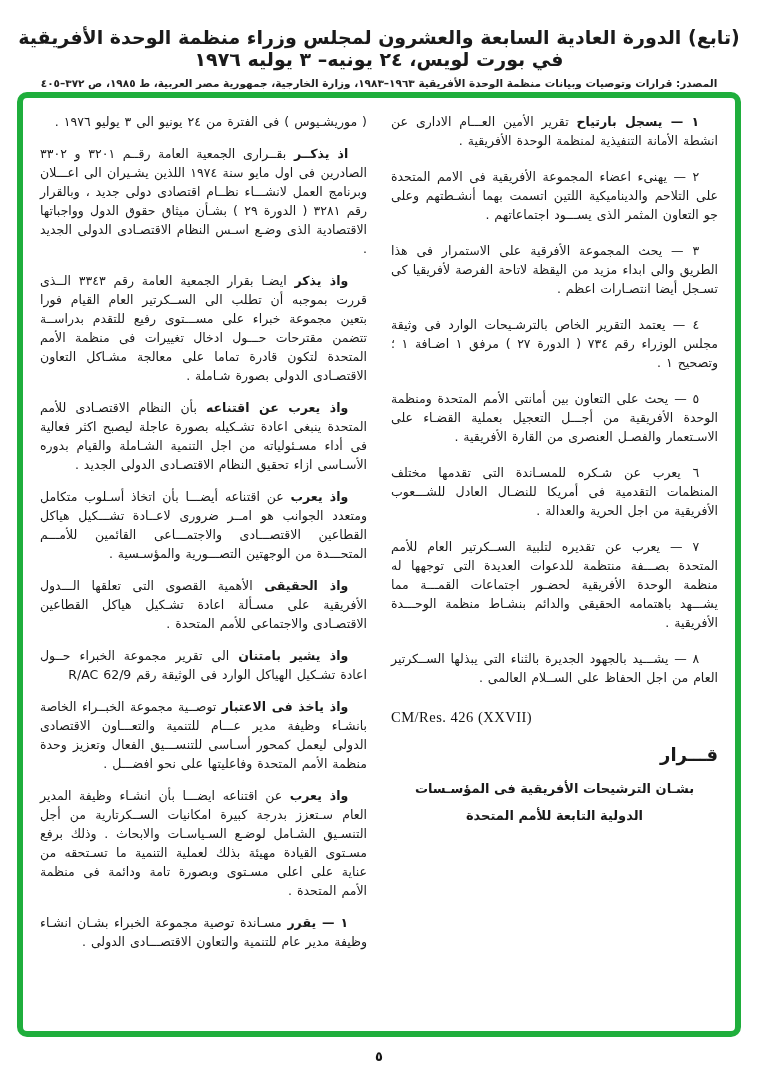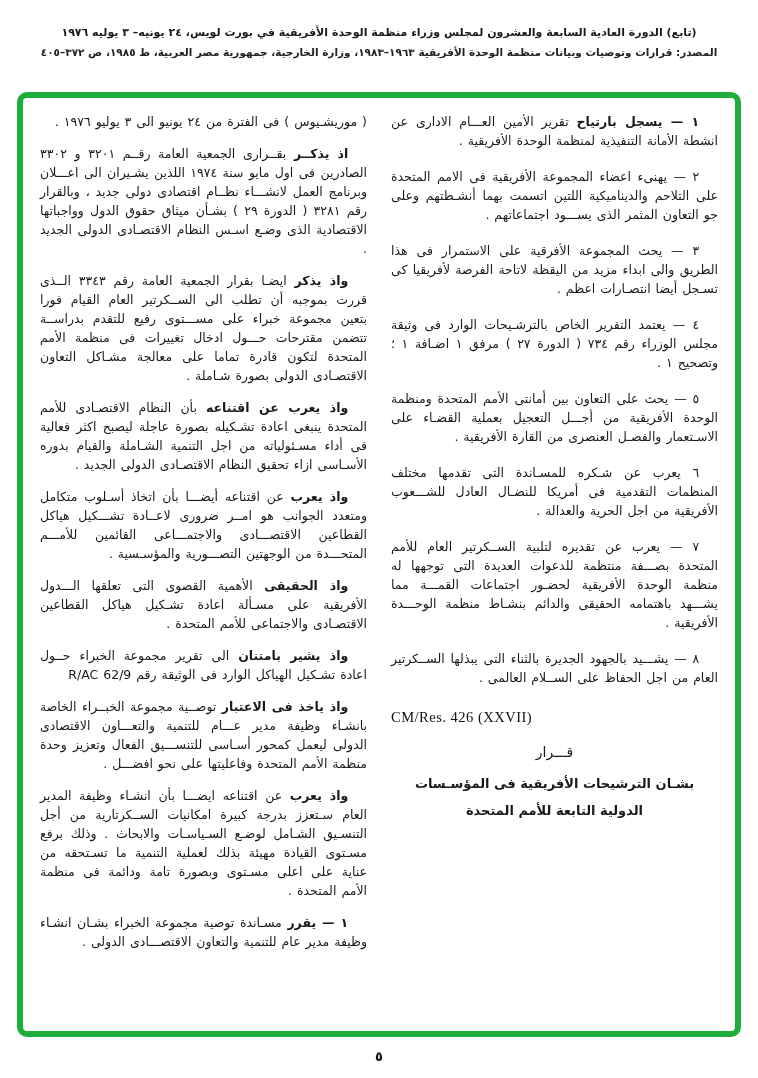--- a/index.html
+++ b/index.html
@@ -6,21 +6,21 @@
   html, body {
     width: 758px; height: 1078px;
     background: #ffffff;
     font-family: "DejaVu Sans", sans-serif;
     color: #1a1a1a;
     overflow: hidden;
   }
   .page { position: relative; width: 758px; height: 1078px; direction: rtl; }
 
   .doc-header { position: absolute; top: 26px; left: 0; right: 0; text-align: center; }
-  .doc-header .line1 { font-size: 11px; font-weight: bold; letter-spacing: 0; padding: 0 12px; }
+  .doc-header .line1 { font-size: 19px; font-weight: bold; letter-spacing: 0; padding: 0 12px; }
   .doc-header .line2 { font-size: 10.5px; font-weight: bold; margin-top: 7px; color: #222; }
 
   .frame {
     position: absolute; top: 92px; left: 17px;
     width: 724px; height: 945px;
     border: 6px solid var(--frame-green, #1fae3c);
     border-radius: 10px;
     padding: 14px 17px 8px 17px;
     overflow: hidden;
   }
@@ -39,21 +39,21 @@
   .para strong { font-weight: bold; }
 
   .col-right .para { margin-bottom: 17px; }
 
   .res-ref {
     direction: ltr; text-align: left;
     font-family: "Liberation Serif", "DejaVu Serif", serif;
     font-size: 14.5px; letter-spacing: 0.5px;
     margin: 22px 0 14px 0; color: #111;
   }
-  .res-title  { text-align: center; font-weight: normal; font-size: 14px;  margin: 18px 0 16px; }
+  .res-title  { text-align: right; font-weight: bold; font-size: 18px;  margin: 18px 0 16px; }
   .res-sub    { text-align: center; font-weight: bold; font-size: 13px;  margin: 0 0 12px; }
   .res-sub.last { margin-bottom: 18px; }
 
   .page-number {
     position: absolute; bottom: 14px; left: 0; right: 0;
     text-align: center; font-size: 13px; font-weight: bold; color: #111;
   }
 </style>
 </head>
 <body>

